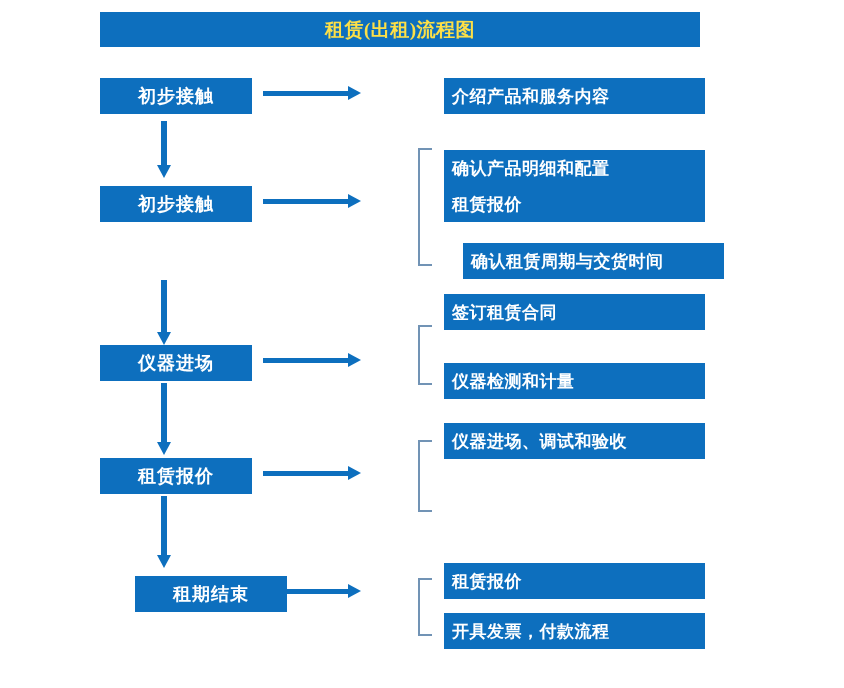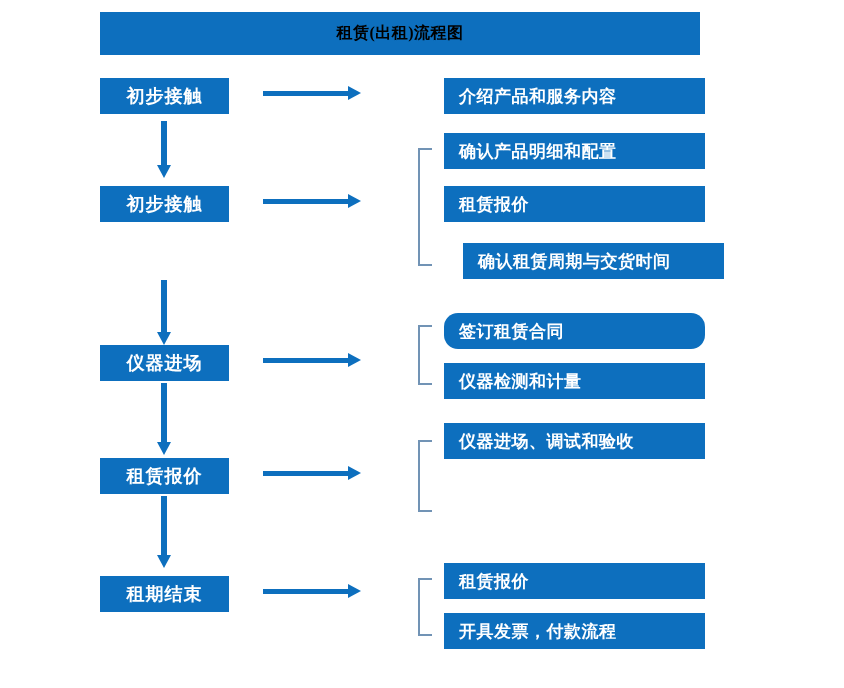--- a/index.html
+++ b/index.html
@@ -16,54 +16,54 @@
     width: 844px;
     height: 688px;
     background: #ffffff;
     overflow: hidden;
   }
   .title-bar {
     position: absolute;
     left: 100px;
     top: 12px;
     width: 600px;
-    height: 43px;
-    background: #0d6fbe;
-    color: #000000;
+    height: 35px;
+    background: #0d6fbe;
+    color: #fde047;
     display: flex;
     align-items: center;
     justify-content: center;
-    font-size: 16px;
+    font-size: 19px;
     font-weight: bold;
     letter-spacing: 0.5px;
   }
   .node {
     position: absolute;
     background: #0d6fbe;
     color: #ffffff;
     display: flex;
     align-items: center;
     font-weight: bold;
     box-sizing: border-box;
   }
   .node.stage {
-    width: 129px;
+    width: 152px;
     height: 36px;
     left: 100px;
     font-size: 18px;
     justify-content: center;
     letter-spacing: 1px;
   }
   .node.detail {
     width: 261px;
     height: 36px;
     left: 444px;
     font-size: 17px;
     justify-content: flex-start;
-    padding-left: 15px;
+    padding-left: 8px;
     letter-spacing: 0.5px;
   }
   
   .arrow-h {
     position: absolute;
     left: 263px;
     width: 98px;
     height: 14px;
   }
   .arrow-h .shaft {
@@ -140,39 +140,39 @@
 
   <div class="node stage" style="top:186px;">初步接触</div>
 
   <div class="arrow-h" style="top:194px;">
     <span class="shaft"></span>
     <span class="head"></span>
   </div>
 
   <div class="bracket" style="top:148px; height:118px;"></div>
 
-  <div class="node detail" style="top:133px;text-align:right;">确认产品明细和配置</div>
+  <div class="node detail" style="top:150px;text-align:right;">确认产品明细和配置</div>
   <div class="node detail" style="top:186px;">租赁报价</div>
   <div class="node detail" style="top:243px;margin-left:19px;">确认租赁周期与交货时间</div>
 
   <div class="arrow-v" style="top:280px; height:65px;">
     <span class="shaft" style="height:52px;"></span>
     <span class="head"></span>
   </div>
 
   <div class="node stage" style="top:345px;">仪器进场</div>
 
   <div class="arrow-h" style="top:353px;">
     <span class="shaft"></span>
     <span class="head"></span>
   </div>
 
   <div class="bracket" style="top:325px; height:60px;"></div>
 
-  <div class="node detail" style="top:313px;border-radius:14px;">签订租赁合同</div>
+  <div class="node detail" style="top:294px;">签订租赁合同</div>
   <div class="node detail" style="top:363px;">仪器检测和计量</div>
 
   <div class="arrow-v" style="top:383px; height:72px;">
     <span class="shaft" style="height:59px;"></span>
     <span class="head"></span>
   </div>
 
   <div class="node stage" style="top:458px;">租赁报价</div>
 
   <div class="arrow-h" style="top:466px;">
@@ -182,21 +182,21 @@
 
   <div class="bracket" style="top:440px; height:72px;"></div>
 
   <div class="node detail" style="top:423px;">仪器进场、调试和验收</div>
 
   <div class="arrow-v" style="top:496px; height:72px;">
     <span class="shaft" style="height:59px;"></span>
     <span class="head"></span>
   </div>
 
-  <div class="node stage" style="top:576px;">租期结束</div>
+  <div class="node stage" style="top:576px;margin-left:35px;">租期结束</div>
 
   <div class="arrow-h" style="top:584px;">
     <span class="shaft"></span>
     <span class="head"></span>
   </div>
 
   <div class="bracket" style="top:578px; height:58px;"></div>
 
   <div class="node detail" style="top:563px;">租赁报价</div>
   <div class="node detail" style="top:613px;">开具发票，付款流程</div>

